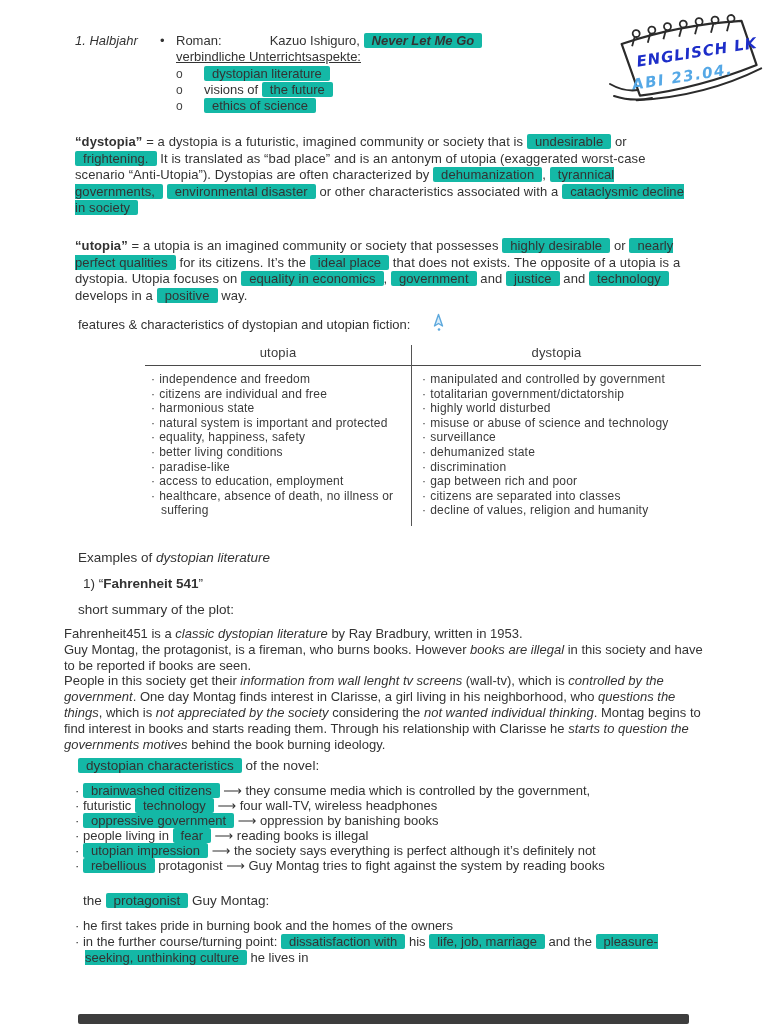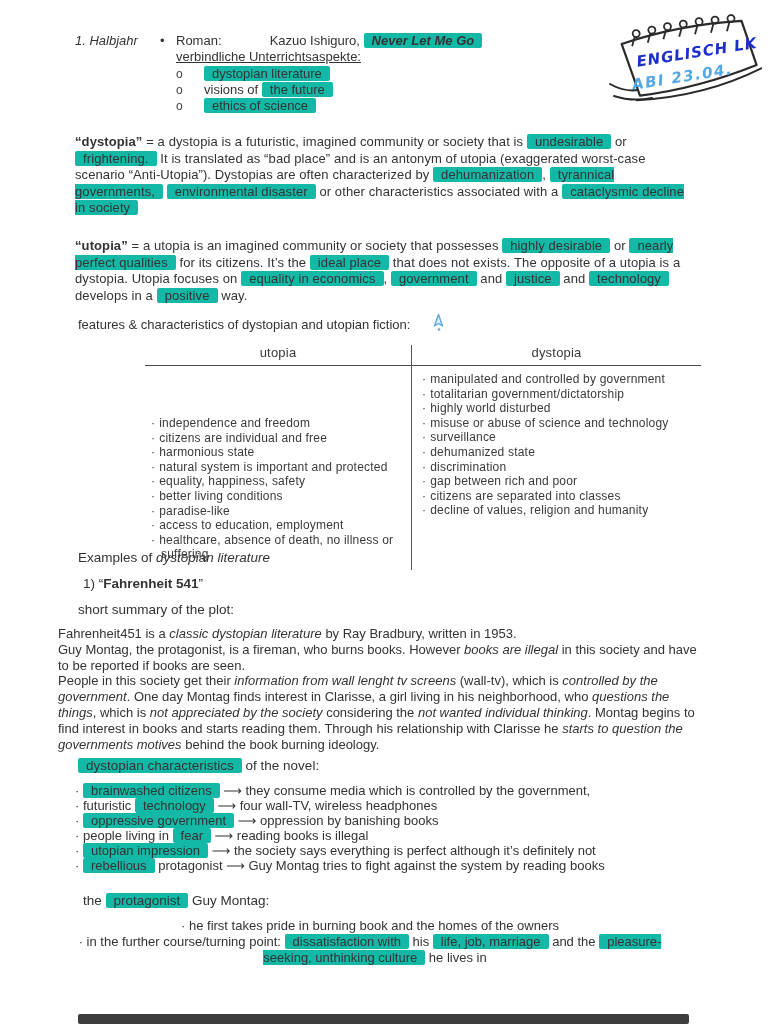--- a/index.html
+++ b/index.html
@@ -31,42 +31,42 @@
 
   
   .p-dystopia { left: 75px; top: 134px; width: 618px; }
   .p-utopia   { left: 75px; top: 238px; width: 612px; }
   .features   { left: 78px; top: 313px; font-size: 13px; }
   .pen-icon   { display: inline-block; margin-left: 18px; vertical-align: -3px; }
 
   
   .tbl { left: 145px; top: 345px; width: 556px; display: flex; font-size: 12px; letter-spacing: 0.2px; color: #3a3a3a; }
   .tbl-col { display: flex; flex-direction: column; }
-  .tbl-col.left  { width: 266px; gap: 44px; }
+  .tbl-col.left  { width: 266px; }
   .tbl-col.right { width: 290px; border-left: 1.5px solid #555; }
   .tbl-head { text-align: center; font-size: 13px; padding-bottom: 5px; border-bottom: 1.5px solid #4a4a4a; }
   .tbl-body { padding: 6px 4px 8px 6px; }
   .tbl-col.right .tbl-body { padding-left: 10px; }
   .tbl-item { line-height: 14.6px; padding-left: 10px; text-indent: -10px; }
   .tbl-item .mk { margin-right: 4px; }
 
   
   .examples   { left: 78px; top: 550px; font-size: 13.5px; }
   .fahrenheit { left: 83px; top: 576px; font-size: 13.5px; }
   .sum-label  { left: 78px; top: 602px; font-size: 13.5px; }
-  .summary    { left: 58px; top: 626px; width: 645px; font-size: 13px; line-height: 15.8px; }
+  .summary    { left: 64px; top: 626px; width: 645px; font-size: 13px; line-height: 15.8px; }
 
   
   .char-head { left: 78px; top: 758px; font-size: 13.5px; }
   .char-list { left: 75px; top: 783px; width: 640px; font-size: 13px; line-height: 15px; }
 
   
   .prot-head { left: 83px; top: 893px; font-size: 13.5px; }
   .prot-list { left: 75px; top: 918px; width: 590px; font-size: 13px; line-height: 15.6px; }
-  .prot-list .hang { margin-bottom: 0.5px; text-align: center; }
+  .prot-list .hang { margin-bottom: 0.5px; }
 
   .page-edge-bar { left: 78px; top: 1014px; width: 611px; height: 10px; background: #3d3d3d; border-radius: 2px; }
 </style>
 </head>
 <body>
 
 <div class="page">
 
   <div class="abs hdr-semester">1. Halbjahr</div>
   <div class="abs hdr-bullet">•</div>

